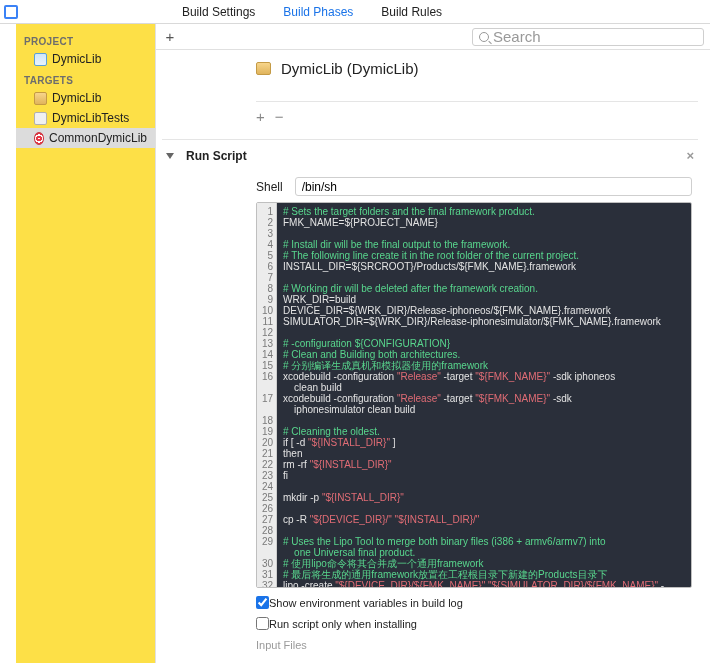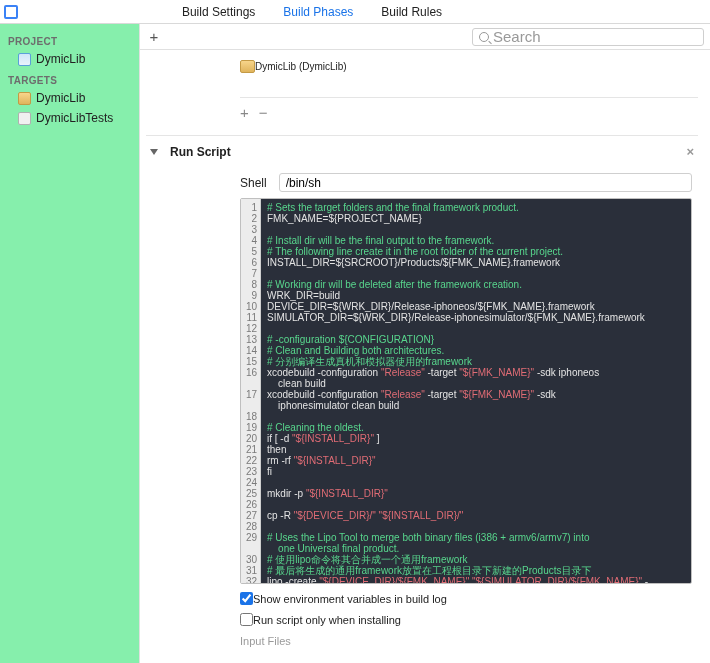--- a/index.html
+++ b/index.html
@@ -6,39 +6,39 @@
   body { width: 710px; height: 663px; background: #fff; color: #222; font-size: 11px; overflow: hidden; }
 
   .root { display: flex; flex-direction: column; height: 100%; }
   .top-bar { height: 24px; border-bottom: 1px solid #d9d9d9; display: flex; align-items: center; padding: 0 4px; }
   .top-bar .dock-icon { width: 14px; height: 14px; border: 2px solid #3b82f6; border-radius: 2px; margin-right: 10px; }
   .tabs-center { flex: 1; display: flex; justify-content: center; gap: 28px; padding-right: 110px; }
   .tab { font-size: 12px; color: #222; cursor: pointer; }
   .tab.active { color: #1a73e8; }
 
   .body { display: flex; flex: 1; min-height: 0; }
-  .sidebar { width: 140px; border-right: 1px solid #e0e0e0; background: #86efac; padding-top: 6px; }
+  .sidebar { width: 140px; border-right: 1px solid #e0e0e0; background: #fde047; padding-top: 6px; margin-left: 16px; }
   .side-group { font-size: 10px; color: #6d6d6d; font-weight: 600; letter-spacing: .3px; padding: 6px 8px 2px; }
   .side-item { display: flex; align-items: center; gap: 5px; padding: 3px 8px 3px 18px; font-size: 12px; cursor: pointer; }
   .side-item.selected { background: #dcdcdc; }
   .s-icon { width: 13px; height: 13px; display:flex; align-items:center; justify-content:center; }
   .s-icon.doc { border: 1px solid #5aa0d9; border-radius: 2px; background: linear-gradient(#cfe6f8,#e9f3fc); }
   .s-icon.toolbox { background: linear-gradient(#f7d58b,#e0b45c); border:1px solid #c49a45; border-radius:2px; }
   .s-icon.bundle { border: 1px solid #b0b0b0; border-radius:2px; background:#f0f0f0; }
   .s-icon.target { border-radius:50%; background: radial-gradient(circle,#fff 15%,#e63946 16% 40%,#fff 41% 60%,#e63946 61% 80%, #fff 81%); border:1px solid #c9303b; }
 
   .main { flex: 1; display: flex; flex-direction: column; min-width: 0; }
   .toolbar { height: 26px; border-bottom: 1px solid #e0e0e0; display:flex; align-items:center; padding:0 6px; gap:8px; }
   .plus-btn { font-size: 15px; color:#555; width:16px; text-align:center; cursor:pointer;}
   .search-box { margin-left:auto; width:232px; height:18px; border:1px solid #cfcfcf; border-radius:3px; display:flex; align-items:center; padding:0 6px; font-size:15px; color:#999;}
   .search-box .glass { width:10px; height:10px; border:1.2px solid #999; border-radius:50%; position:relative; margin-right:4px;}
   .search-box .glass:after { content:""; position:absolute; width:4px; height:1.2px; background:#999; transform:rotate(45deg); top:9px; left:8px;}
 
   .main-scroll { flex:1; overflow:auto; padding: 6px 12px 10px 6px; }
-  .dep-row { display:flex; align-items:center; gap:0; padding:4px 0 4px 94px; font-size:10px; }
+  .dep-row { display:flex; align-items:center; gap:10px; padding:4px 0 4px 94px; font-size:15px; }
   .dep-row .s-icon.toolbox { width:15px; height:13px; }
   .sep { border-top:1px solid #e5e5e5; margin: 20px 0 6px 94px; }
   .add-remove { display:flex; gap:10px; padding-left:94px; color:#888; font-size:15px;}
 
   .phase-block { margin-top: 14px; border-top:1px solid #e5e5e5; }
   .phase-header { display:flex; align-items:center; gap:12px; padding:8px 4px; font-size:12px; font-weight:600; }
   .phase-header .tri { width:0;height:0;border-left:4px solid transparent;border-right:4px solid transparent;border-top:6px solid #666; }
   .phase-header .close-x { margin-left:auto; color:#999; font-size:13px; cursor:pointer;}
   .phase-body { padding: 6px 6px 6px 94px; }
   .shell-row { display:flex; align-items:center; gap:12px; font-size:12px; margin-bottom:6px;}
@@ -77,20 +77,24 @@
         <span>DymicLib</span>
       </div>
       <div class="side-group">TARGETS</div>
       <div class="side-item">
         <span class="s-icon toolbox"></span>
         <span>DymicLib</span>
       </div>
       <div class="side-item">
         <span class="s-icon bundle"></span>
         <span>DymicLibTests</span>
+      </div>
+      <div class="side-item selected">
+        <span class="s-icon target"></span>
+        <span>CommonDymicLib</span>
       </div>
     </div>
 
     <div class="main">
       <div class="toolbar">
         <div class="plus-btn">+</div>
         <div class="search-box">
           <span class="glass"></span>
           <span>Search</span>
         </div>

